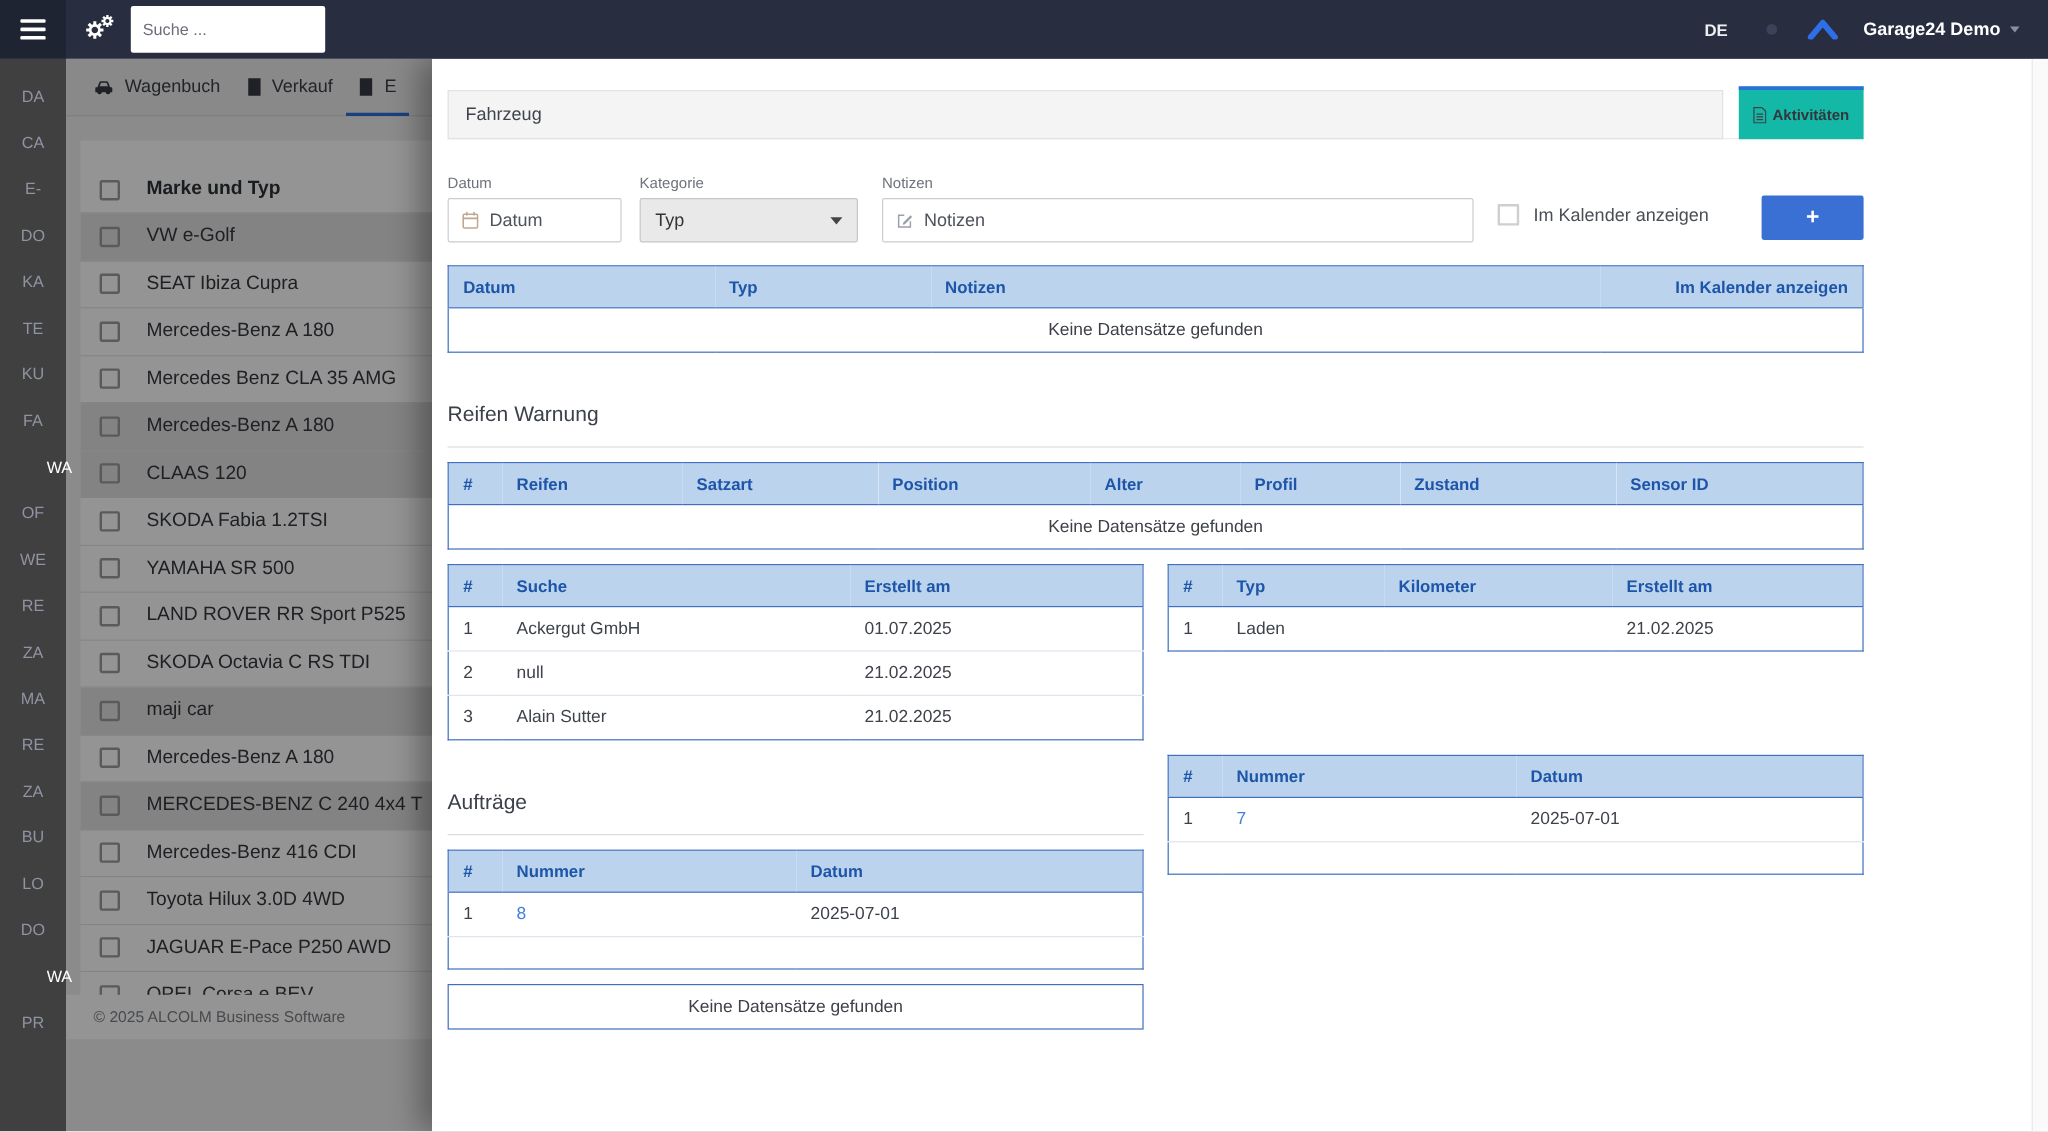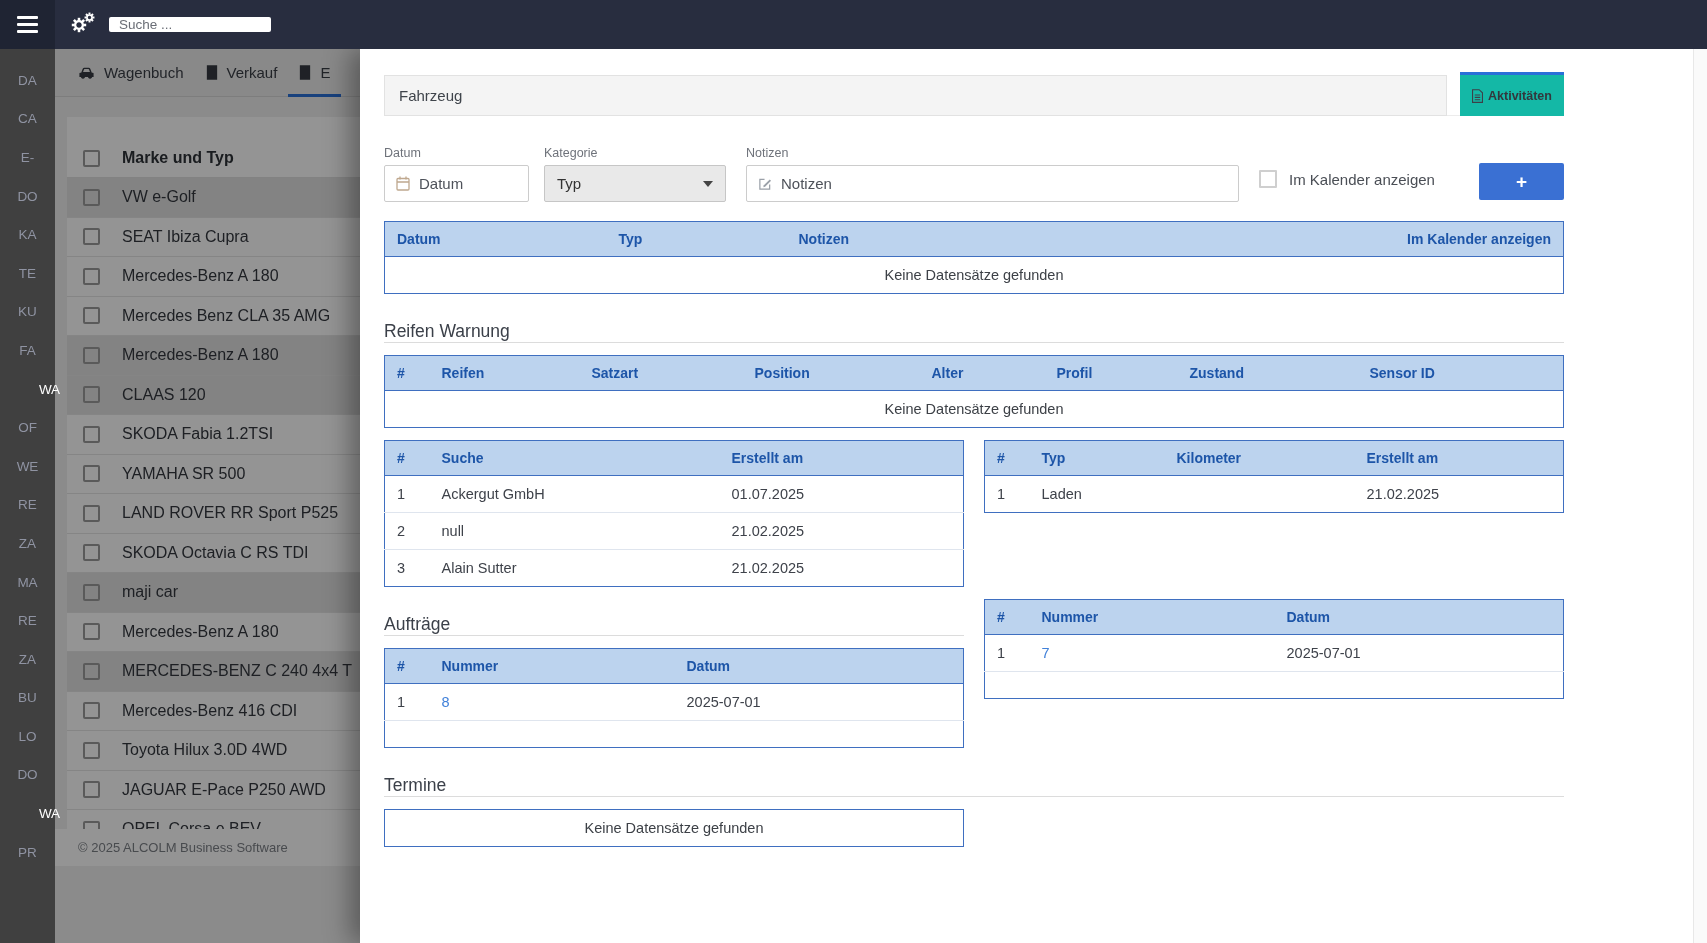--- a/index.html
+++ b/index.html
@@ -7,21 +7,21 @@
   body{font-family:"Liberation Sans","DejaVu Sans",sans-serif;background:#f0f0f0;overflow:hidden;}
   .app{position:relative;width:1707px;height:943px;overflow:hidden;background:#f0f0f0;}
 
   
   .navbar{position:absolute;top:0;left:0;right:0;height:49px;background:#282d3f;z-index:40;display:flex;align-items:center;}
   .menu-btn{width:55px;height:49px;background:#1f2433;display:flex;flex-direction:column;justify-content:center;align-items:center;gap:4px;cursor:pointer;flex:0 0 auto;}
   .menu-btn .bar{width:21px;height:3px;background:#ffffff;border-radius:1px;}
   .gears{margin-left:16px;position:relative;width:28px;height:26px;flex:0 0 auto;cursor:pointer;}
   .gear-l{position:absolute;left:0;top:5px;}
   .gear-s{position:absolute;left:13px;top:0;}
-  .search-input{margin-left:10px;width:162px;height:15px;border:none;border-radius:2px;padding:0 10px;font-size:13.5px;color:#333;background:#fff;font-family:inherit;outline:none;}
+  .search-input{margin-left:10px;width:162px;height:39px;border:none;border-radius:2px;padding:0 10px;font-size:13.5px;color:#333;background:#fff;font-family:inherit;outline:none;}
   .search-input::placeholder{color:#6a6e76;}
   .nav-right{position:absolute;right:24px;top:0;height:49px;display:flex;align-items:center;}
   .lang{color:#eceef2;font-size:14px;font-weight:bold;cursor:pointer;}
   .nav-dot{width:9px;height:9px;border-radius:50%;background:#3c4257;margin-left:32px;cursor:pointer;}
   .brand-logo{margin-left:25px;display:flex;align-items:center;}
   .account{color:#fff;font-size:15px;font-weight:bold;margin-left:21px;cursor:pointer;}
   .nav-caret{margin-left:8px;width:0;height:0;border-left:4.5px solid transparent;border-right:4.5px solid transparent;border-top:5px solid #8a90a2;}
 
   
   .sidebar{position:absolute;left:0;top:49px;bottom:0;width:55px;background:#404040;z-index:40;padding-top:12px;}
@@ -40,21 +40,21 @@
   .v-row.sel{background:#e2e2e2;}
   .cbox{width:17px;height:17px;border:2px solid #9b9b9b;border-radius:2px;background:transparent;margin-right:22px;flex:0 0 auto;cursor:pointer;}
   .v-label{font-size:16px;color:#34383f;}
   .bg-footer{position:absolute;left:0;right:0;top:780px;height:37px;background:#ffffff;display:flex;align-items:center;padding-left:23px;font-size:13px;color:#7d8187;z-index:2;}
 
   
   .dim{position:absolute;left:55px;top:49px;right:0;bottom:0;background:rgba(0,0,0,0.42);z-index:10;}
 
   
   .panel{position:absolute;left:360px;top:49px;right:0;bottom:0;background:#ffffff;z-index:20;box-shadow:-10px 0 24px rgba(0,0,0,0.35);}
-  .panel-inner{position:absolute;left:24px;top:0;width:1180px;}
+  .panel-inner{position:absolute;left:13px;top:0;width:1180px;}
   .panel-tabs{position:relative;margin-top:23px;height:44px;border-bottom:1px solid #ececec;}
   .tab-fahrzeug{position:absolute;left:0;top:3px;width:1063px;height:41px;background:#f4f4f4;border:1px solid #e2e2e2;display:flex;align-items:center;padding-left:14px;font-size:15px;color:#3f444b;cursor:pointer;}
   .tab-akt{position:absolute;right:0;top:0;width:104px;height:44px;background:#14b8a6;border-top:3px solid #2a70d8;display:flex;align-items:center;justify-content:center;gap:5px;font-size:12.5px;font-weight:600;color:#33373d;cursor:pointer;}
 
   
   .form-row{position:relative;margin-top:30px;height:66px;}
   .fg{position:absolute;top:0;}
   .fg-datum{left:0;width:145px;}
   .fg-kategorie{left:160px;width:182px;}
   .fg-notizen{left:362px;width:493px;}
@@ -74,21 +74,21 @@
   .blue-table th{background:#bcd3ee;color:#1d55a8;font-size:14px;font-weight:bold;text-align:left;padding:9px 12px;border-bottom:1px solid #3f6fc0;overflow:hidden;white-space:nowrap;}
   .blue-table td{font-size:14.5px;color:#3e424a;padding:10px 12px;overflow:hidden;white-space:nowrap;}
   .blue-table td.empty{text-align:center;color:#3d4147;}
   .act-table th:last-child{text-align:right;}
   .blue-table tr+tr td, .blue-table tbody+tbody td{border-top:1px solid #dfe5ee;}
   .blue-table tr.spacer td{height:27px;padding:0;}
   .cell-link{color:#4181d9;text-decoration:none;}
   .mt9{margin-top:9px;}
   .mt12{margin-top:12px;}
 
-  .section-title{margin-top:27px;font-size:17.5px;font-weight:500;color:#3b4049;padding-bottom:0;border-bottom:1px solid #dcdcdc;}
+  .section-title{margin-top:41px;font-size:17.5px;font-weight:500;color:#3b4049;padding-bottom:16px;border-bottom:1px solid #dcdcdc;}
   .section-title.indent{padding-left:16px;}
   .two-col{display:flex;gap:20px;margin-top:0;}
   .col{width:580px;flex:0 0 auto;}
   .termine-box{margin-top:12px;width:580px;height:38px;border:1px solid #3f6fc0;display:flex;align-items:center;justify-content:center;font-size:14.5px;color:#3d4147;background:#fff;}
 
   
   .scroll-track{position:absolute;right:0;top:49px;bottom:0;width:14px;background:#fafafa;border-left:1px solid #e8e8e8;z-index:30;}
 </style>
 </head>
 <body>
@@ -123,20 +123,31 @@
             <line x1="9" y1="0" x2="5" y2="0"></line>
           <line x1="-6.4" y1="-6.4" x2="-3.6" y2="-3.6"></line>
             <line x1="6.4" y1="6.4" x2="3.6" y2="3.6"></line>
           <line x1="-6.4" y1="6.4" x2="-3.6" y2="3.6"></line>
             <line x1="6.4" y1="-6.4" x2="3.6" y2="-3.6"></line>
         </g>
         <circle r="4.6" fill="none" stroke="#ffffff" stroke-width="3"></circle>
       </svg>
     </div>
     <input class="search-input" type="text" placeholder="Suche ..." style="">
+    <div class="nav-right">
+      <span class="lang">DE</span>
+      <span class="nav-dot"></span>
+      <span class="brand-logo">
+        <svg width="26" height="17" viewBox="0 0 26 17">
+          <polyline points="3,15 13,3 23,15" fill="none" stroke="#2e6fe8" stroke-width="5" stroke-linecap="round" stroke-linejoin="round"></polyline>
+        </svg>
+      </span>
+      <span class="account">Garage24 Demo</span>
+      <span class="nav-caret"></span>
+    </div>
   </header>
 
   <nav class="sidebar">
       <div class="sb-item">DA</div>
       <div class="sb-item">CA</div>
       <div class="sb-item">E-</div>
       <div class="sb-item">DO</div>
       <div class="sb-item">KA</div>
       <div class="sb-item">TE</div>
       <div class="sb-item">KU</div>
@@ -485,20 +496,19 @@
               </tbody>
             <tbody>
                 <tr class="spacer">
                   <td colspan="3"></td>
                 </tr>
               </tbody>
           </table>
         </div>
       </div>
 
-      <div class="section-title">Termine</div>
       <div class="termine-box">Keine Datensätze gefunden</div>
 
     </div>
   </section>
 
   <div class="scroll-track"></div>
 </div>
 
 </body></html>

